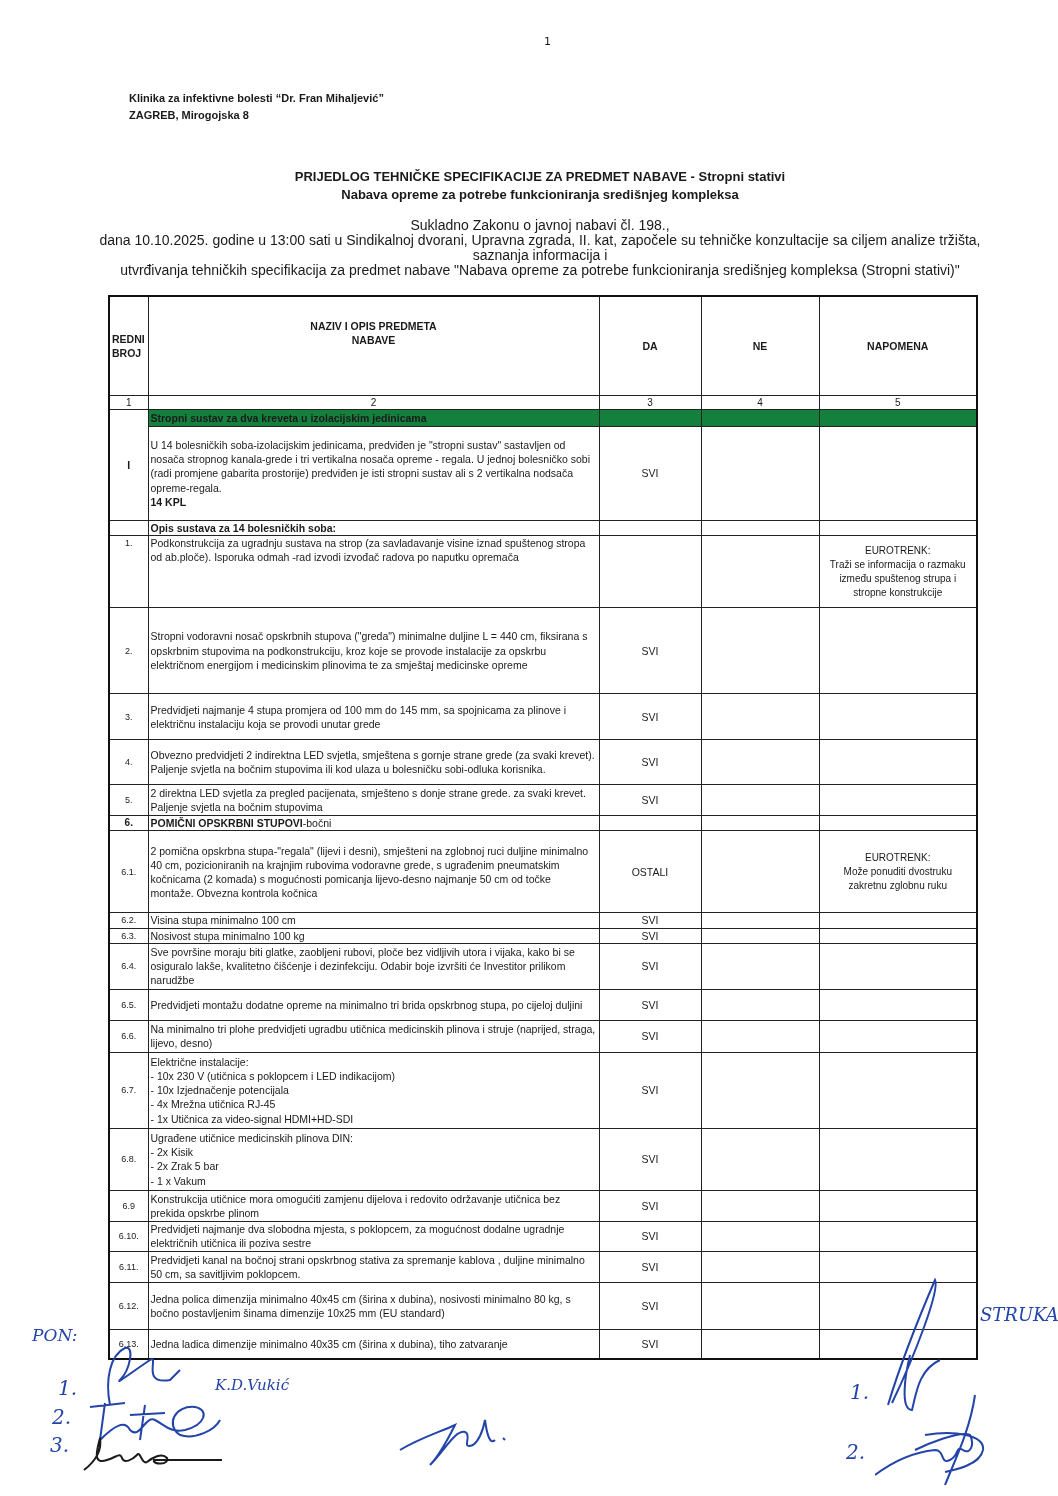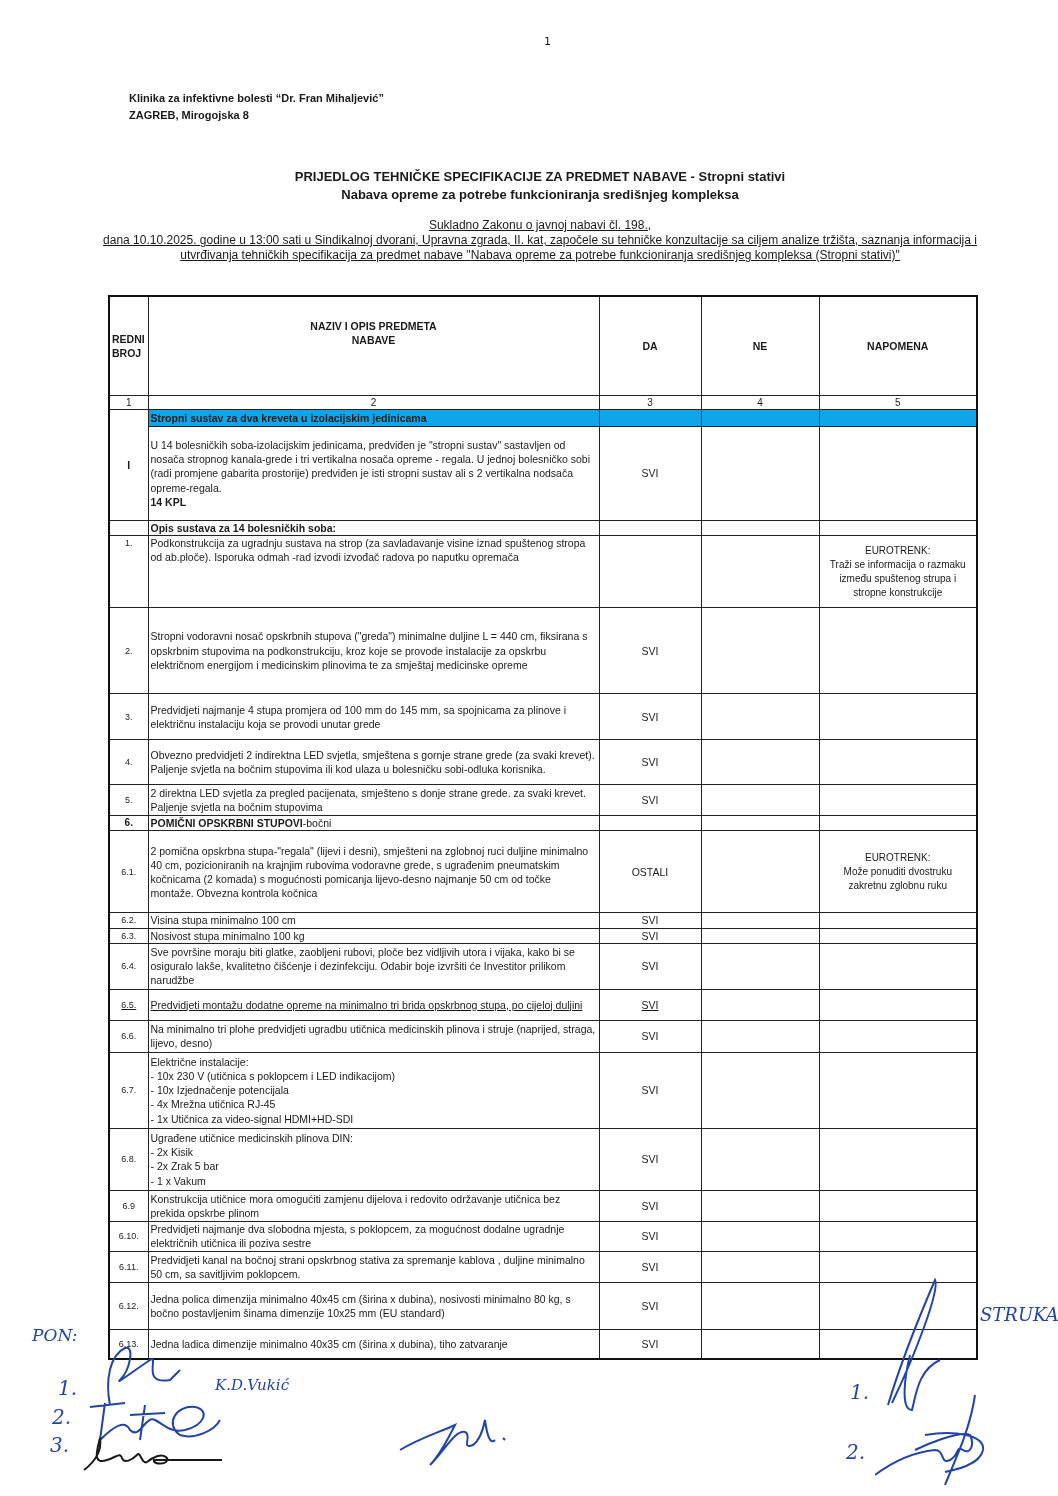--- a/index.html
+++ b/index.html
@@ -3,37 +3,37 @@
 <meta charset="utf-8">
 <style>
   html, body { margin: 0; padding: 0; }
   body {
     width: 1058px; height: 1496px; background: #ffffff; position: relative; overflow: hidden;
     font-family: "Liberation Sans", sans-serif; color: #1a1a1a;
   }
   .page-number { position: absolute; left: 544px; top: 35px; font-size: 11px; font-family: "DejaVu Sans", sans-serif; }
   .institution { position: absolute; left: 129px; top: 90px; font-size: 11px; font-weight: bold; line-height: 17px; }
   .title-block { position: absolute; left: 100px; width: 880px; top: 168px; text-align: center; font-weight: bold; font-size: 13px; line-height: 18px; }
-  .intro-block { position: absolute; left: 96px; width: 888px; top: 218px; text-align: center; font-size: 12px; line-height: 15px; text-decoration: underline; }
+  .intro-block { position: absolute; left: 96px; width: 888px; top: 218px; text-align: center; font-size: 14px; line-height: 15px; }
 
   table.spec {
     position: absolute; left: 108px; top: 295px; width: 868px;
     border-collapse: collapse; table-layout: fixed; font-size: 10.5px; line-height: 14.2px;
     border: 2.5px solid #111;
   }
   table.spec td { border: 1px solid #222; vertical-align: middle; padding: 0 2px; }
   table.spec col.c1 { width: 39px; }
   table.spec col.c2 { width: 451px; }
   table.spec col.c3 { width: 102px; }
   table.spec col.c4 { width: 118px; }
   table.spec col.c5 { width: 158px; }
   .hdr td { font-weight: bold; text-align: center; height: 76px; }
   .hdr td.redni { text-align: left; padding-left: 2px; }
   .numrow td { text-align: center; height: 13px; font-size: 10px; line-height: 12px; }
-  .grey td.g { background: #0ea5e9; }
+  .grey td.g { background: #15803d; }
   .sec td { font-weight: bold; }
   .rn { text-align: center; font-size: 9px; }
   .da { text-align: center; }
   .nap { text-align: center; font-size: 10px; line-height: 14px; }
   .desc { text-align: left; }
   .bold { font-weight: bold; }
 
   .sig { position: absolute; color: #2344a8; font-family: "DejaVu Serif", serif; font-style: italic; }
 </style>
 </head>
@@ -186,21 +186,21 @@
   </tr>
 
   <tr style="height:46px;">
     <td class="rn">6.4.</td>
     <td class="desc">Sve površine moraju biti glatke, zaobljeni rubovi,  ploče bez vidljivih utora i vijaka, kako bi se  osiguralo  lakše, kvalitetno  čišćenje i dezinfekciju. Odabir boje izvršiti će Investitor  prilikom narudžbe</td>
     <td class="da">SVI</td>
     <td></td>
     <td class="nap"></td>
   </tr>
 
-  <tr style="height:31px;text-decoration:underline;">
+  <tr style="height:31px;">
     <td class="rn">6.5.</td>
     <td class="desc">Predvidjeti montažu dodatne opreme na minimalno tri brida opskrbnog stupa, po cijeloj duljini</td>
     <td class="da">SVI</td>
     <td></td>
     <td class="nap"></td>
   </tr>
 
   <tr style="height:32px;margin-left:28px;">
     <td class="rn">6.6.</td>
     <td class="desc">Na minimalno tri plohe predvidjeti  ugradbu utičnica medicinskih plinova i struje (naprijed, straga, lijevo, desno)</td>

